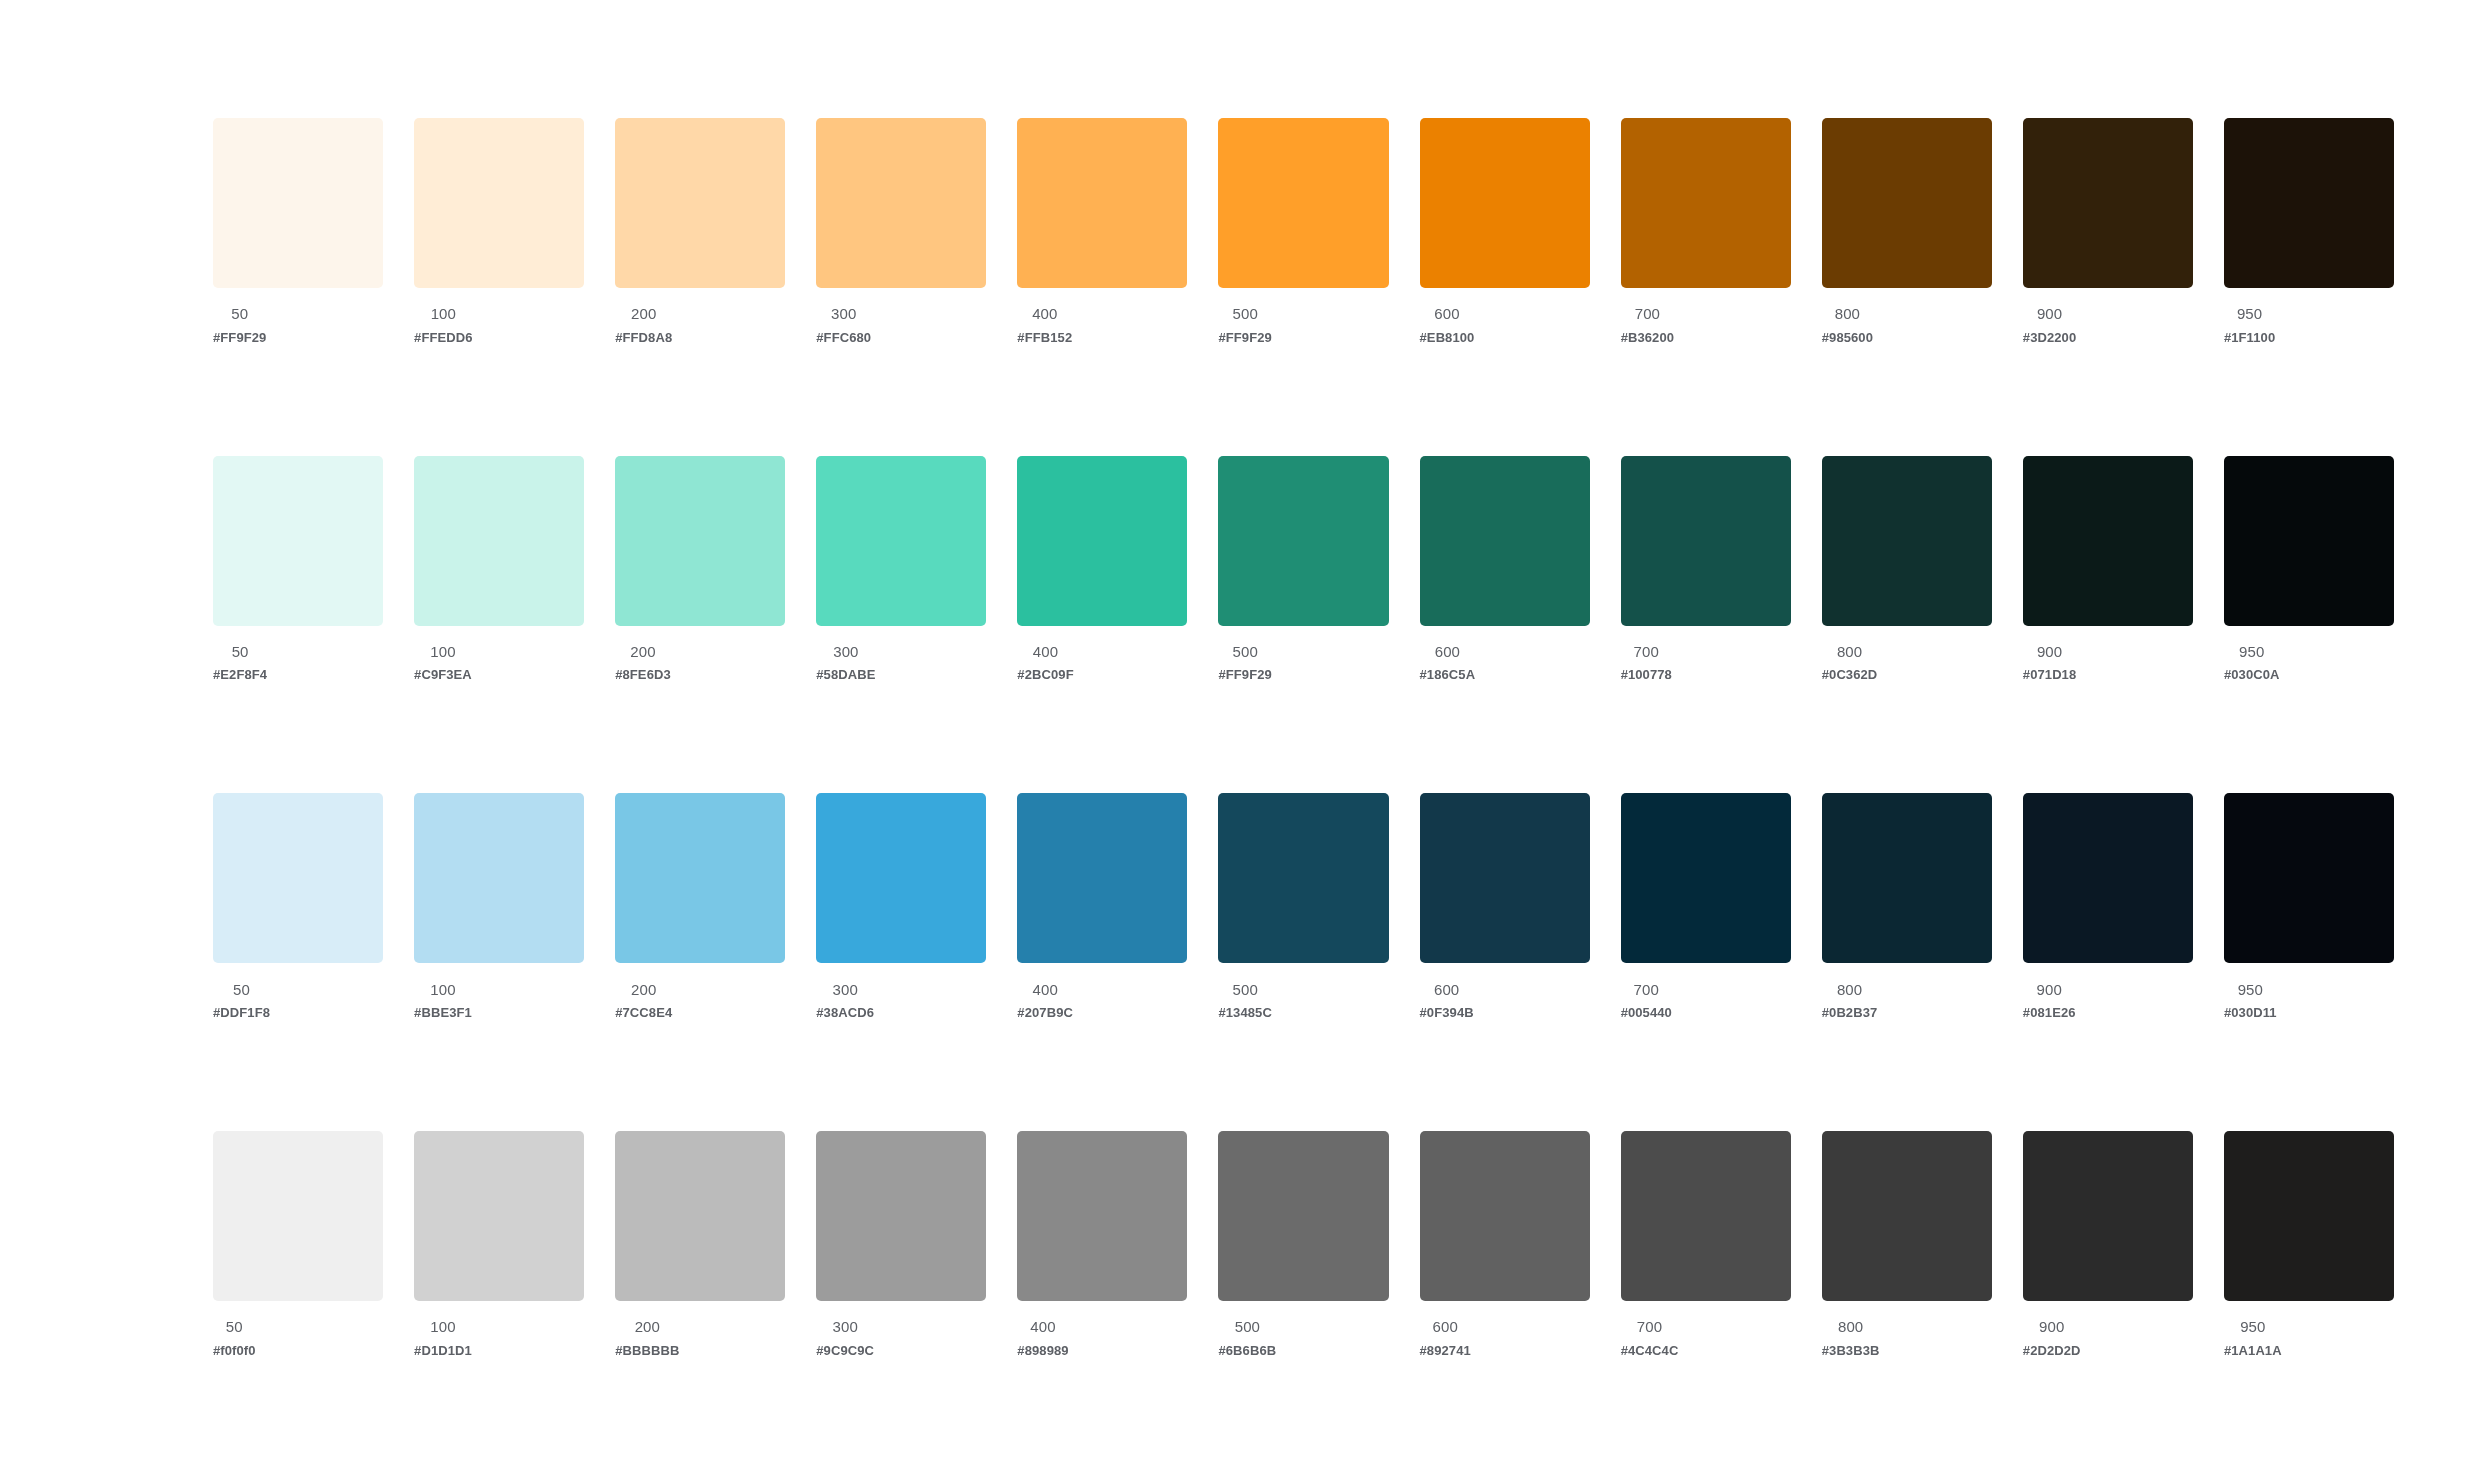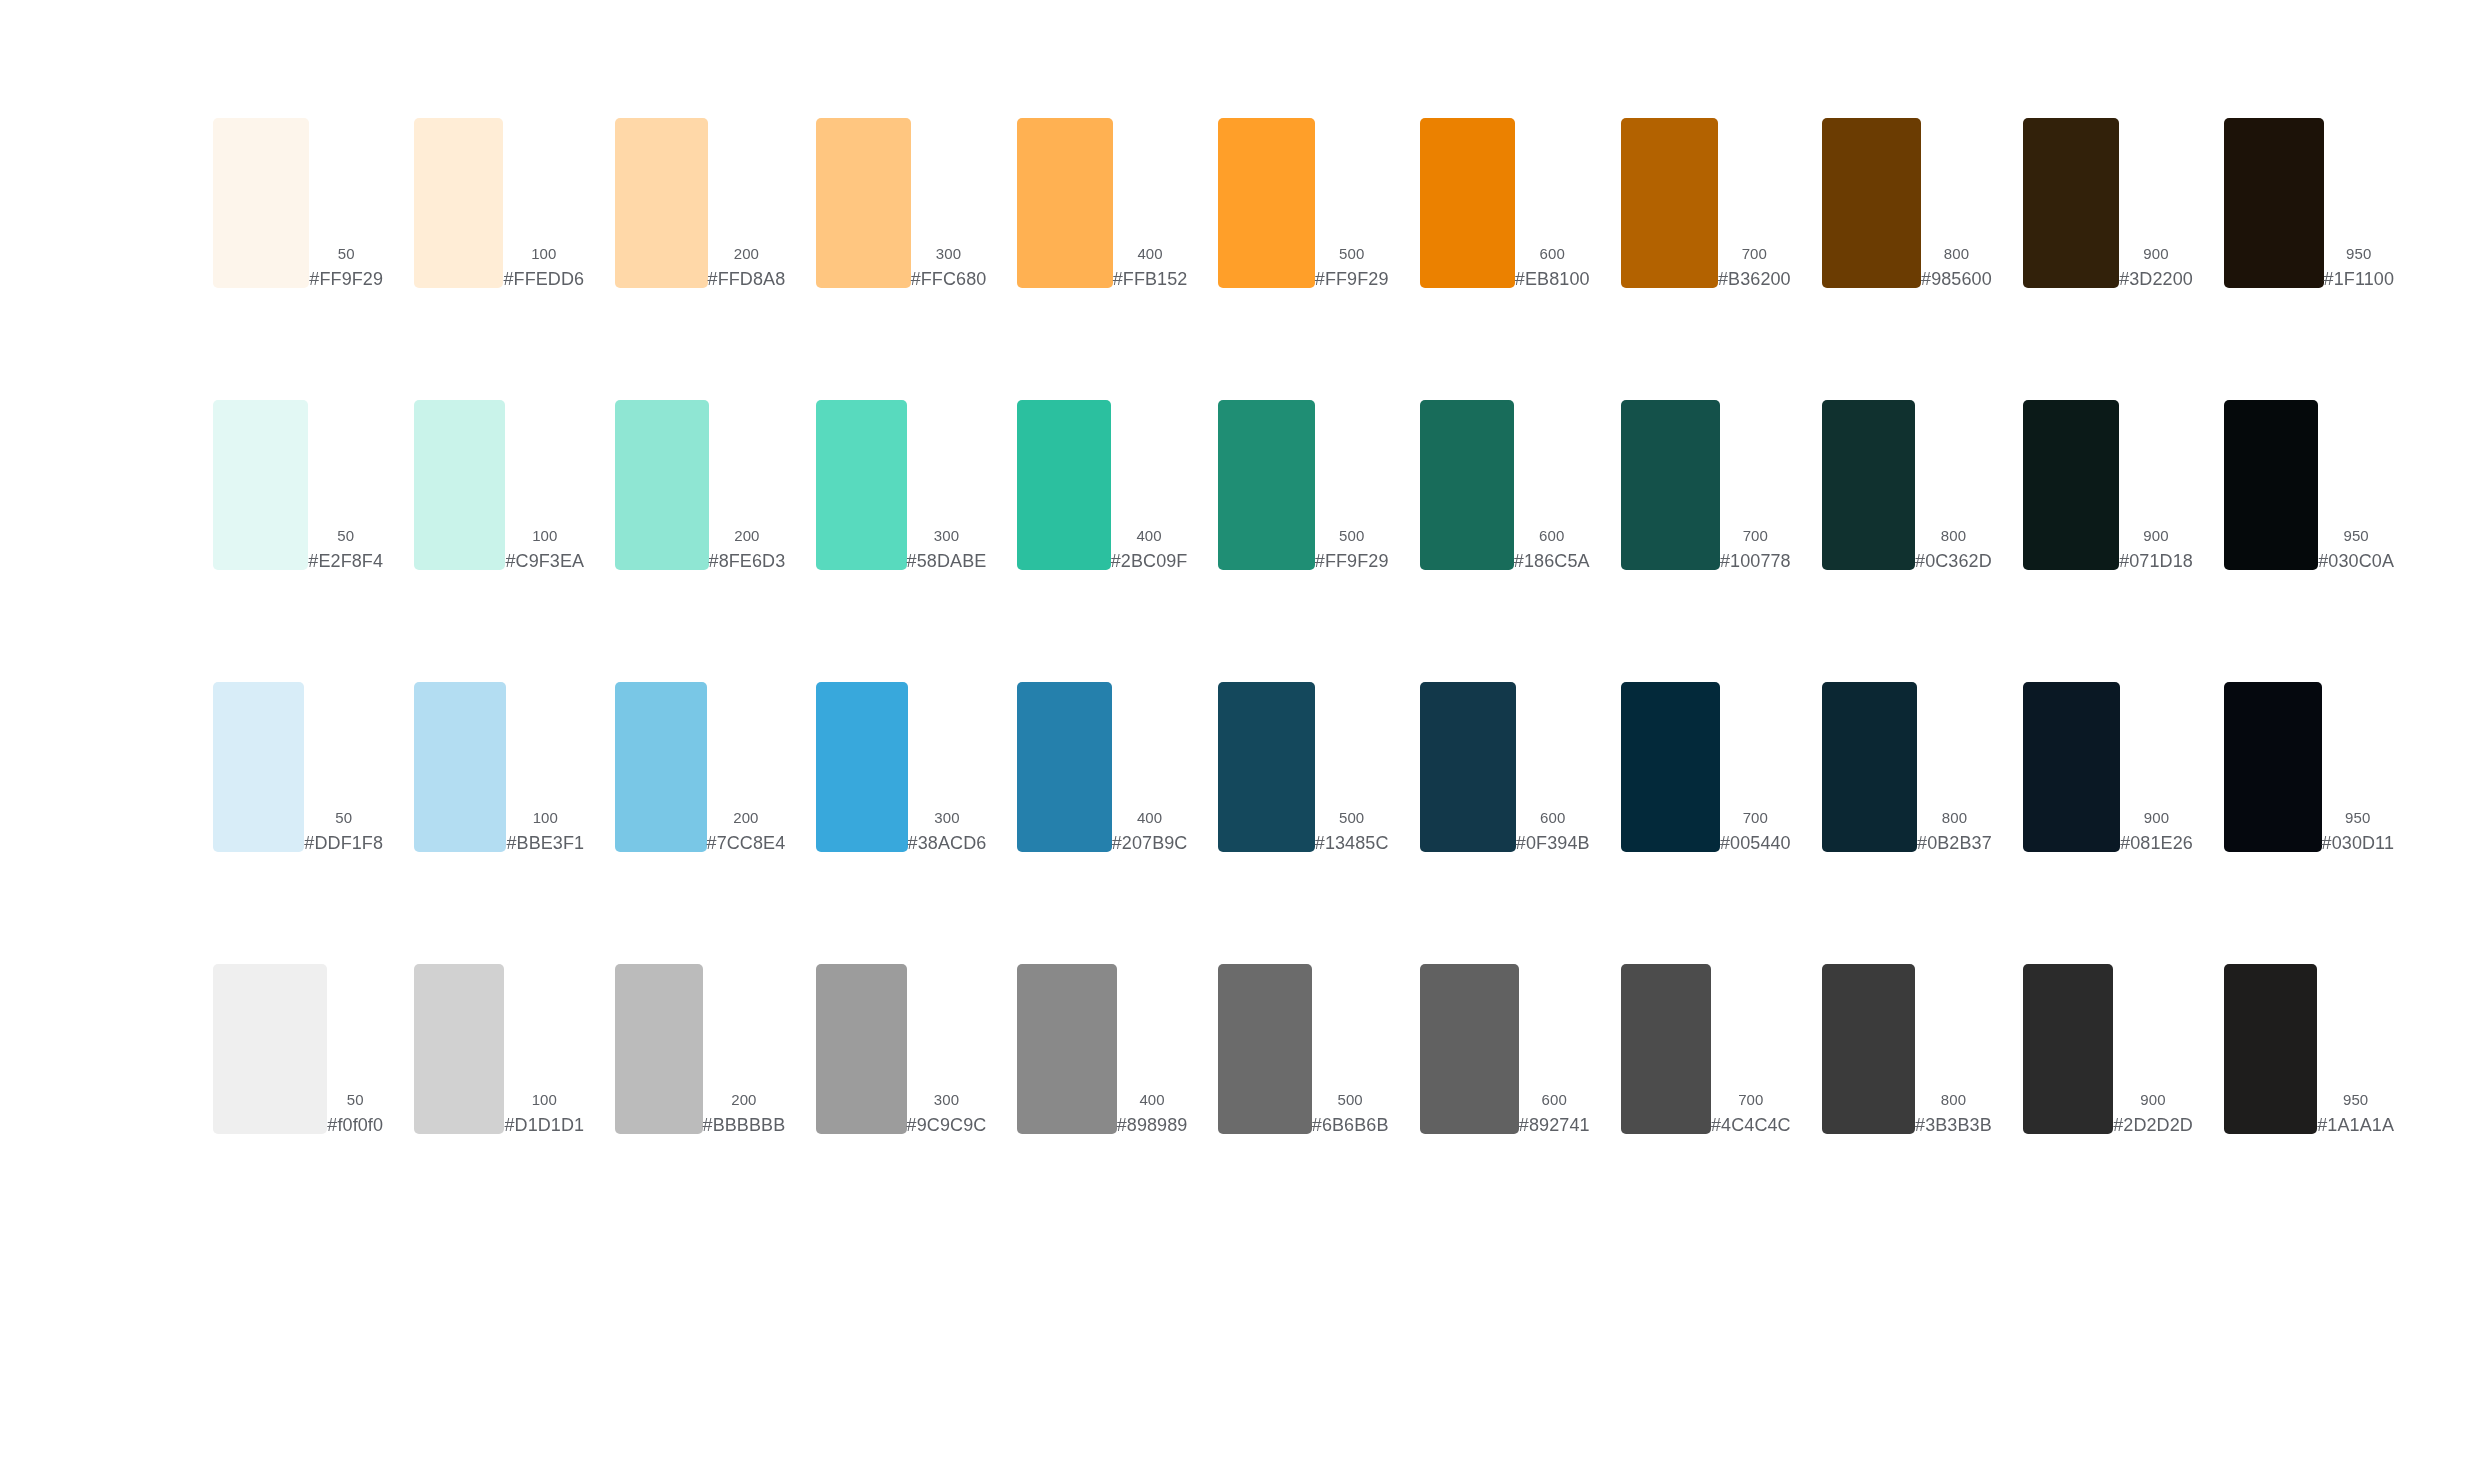--- a/index.html
+++ b/index.html
@@ -28,22 +28,22 @@
   .ramp {
     display: grid;
     grid-template-columns: repeat(11, 1fr);
     column-gap: 31px;
     margin-bottom: 112px;
   }
   .ramp:last-child { margin-bottom: 0; }
 
   .swatch-cell {
     display: flex;
-    flex-direction: row;
-    align-items: flex-end;
+    flex-direction: column;
+    align-items: flex-start;
   }
 
   .chip {
     width: 100%;
     height: 170px;
     border-radius: 5px;
   }
 
   .chip-labels {
     display: flex;
@@ -53,25 +53,26 @@
   }
 
   .step {
     font-size: 15px;
     line-height: 1;
     color: #5d6066;
     letter-spacing: 0.1px;
   }
 
   .hex {
-    font-size: 18px;
+    font-size: 13px;
     line-height: 1;
     color: #5d6066;
     padding-top: 9.4px;
     letter-spacing: 0.1px;
+    font-weight: bold;
   }
 </style>
 </head>
 <body>
 
 <div class="palette">
     <div class="ramp">
       <div class="swatch-cell">
         <div class="chip" style="background: rgb(253, 245, 235);"></div>
         <div class="chip-labels">

